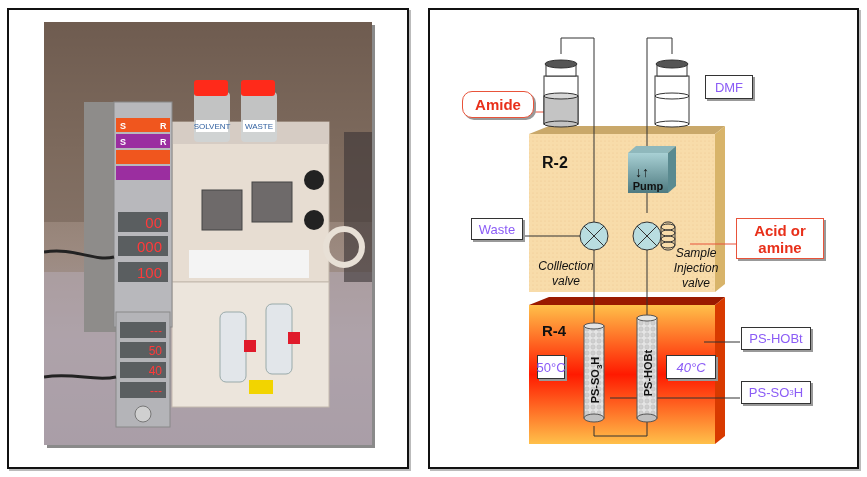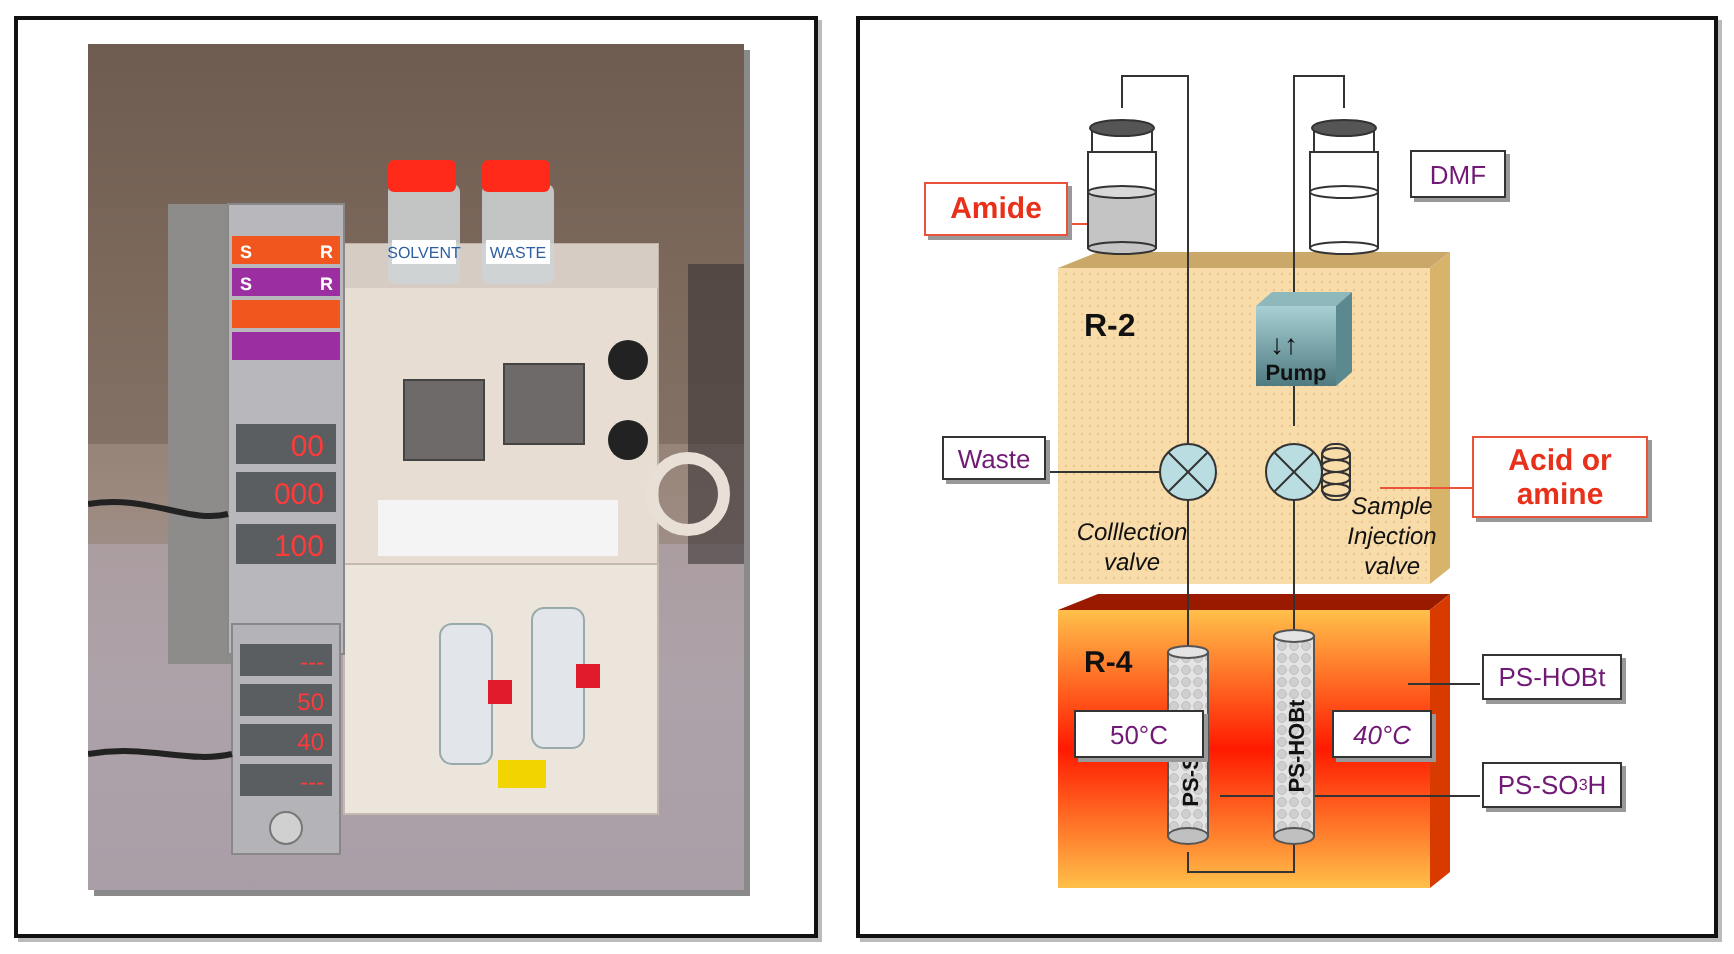--- a/index.html
+++ b/index.html
@@ -2,21 +2,21 @@
 <html><head>
 <meta charset="utf-8">
 <style>
   html, body { margin:0; padding:0; background:#ffffff; }
   body { width:867px; height:477px; position:relative; overflow:hidden; font-family:"Liberation Sans", sans-serif; }
   .frame { position:absolute; border:2px solid #111; background:#fff; box-shadow:2px 2px 0 #bbb; box-sizing:border-box; }
   #left-frame { left:7px; top:8px; width:402px; height:461px; }
   #right-frame { left:428px; top:8px; width:431px; height:461px; }
   .photo { position:absolute; left:44px; top:22px; width:328px; height:423px; background:linear-gradient(180deg,#6e5a4e 0%,#8a7668 30%,#9c8a80 55%,#a69aa0 75%,#9a8f9a 100%); box-shadow:3px 3px 0 #8a8a8a; overflow:hidden; }
   .abs { position:absolute; }
-  .lbl { position:absolute; background:#fff; border:1px solid #333; box-shadow:2px 2px 0 #999; font-size:13px; color:#701a75; display:flex; align-items:center; justify-content:center; box-sizing:border-box; }
+  .lbl { position:absolute; background:#fff; border:1px solid #333; box-shadow:2px 2px 0 #999; font-size:13px; color:#8b5cf6; display:flex; align-items:center; justify-content:center; box-sizing:border-box; }
   .lbl-red { border-color:#e8533a; color:#e8301a; font-weight:bold; font-size:15px; }
   .bold { font-weight:bold; font-size:16px; }
   svg text { font-family:"Liberation Sans", sans-serif; }
 </style>
 </head>
 <body>
 
 <div id="left-frame" class="frame"></div>
 <div class="photo">
   <svg width="328" height="423" viewBox="0 0 328 423">
@@ -190,26 +190,26 @@
   <text transform="translate(171,372) rotate(-90)" font-size="11" font-weight="bold" fill="#111" text-anchor="middle"><tspan>PS-SO</tspan><tspan font-size="8" dy="3">3</tspan><tspan dy="-3">H</tspan></text>
   <text transform="translate(224,365) rotate(-90)" font-size="11" font-weight="bold" fill="#111" text-anchor="middle">PS-HOBt</text>
 
   <text x="138" y="262" font-size="12" font-style="italic" fill="#111" text-anchor="middle">Colllection</text>
   <text x="138" y="277" font-size="12" font-style="italic" fill="#111" text-anchor="middle">valve</text>
   <text x="268" y="249" font-size="12" font-style="italic" fill="#111" text-anchor="middle">Sample</text>
   <text x="268" y="264" font-size="12" font-style="italic" fill="#111" text-anchor="middle">Injection</text>
   <text x="268" y="279" font-size="12" font-style="italic" fill="#111" text-anchor="middle">valve</text>
 </svg>
 
-<div class="lbl lbl-red" style="left:462px;top:91px;width:72px;height:27px;">Amide</div>
+<div class="lbl lbl-red" style="left:462px;top:91px;width:72px;height:27px;border-radius:10px;">Amide</div>
 <div class="lbl" style="left:705px;top:75px;width:48px;height:24px;">DMF</div>
 <div class="lbl" style="left:471px;top:218px;width:52px;height:22px;">Waste</div>
 <div class="lbl lbl-red" style="left:736px;top:218px;width:88px;height:41px;text-align:center;line-height:17px;">
   <span style="display:block;width:60px;">Acid or amine</span>
 </div>
-<div class="lbl" style="left:537px;top:355px;width:65px;height:24px;">50°C</div>
+<div class="lbl" style="left:537px;top:355px;width:28px;height:24px;">50°C</div>
 <div class="lbl" style="left:666px;top:355px;width:50px;height:24px;font-style:italic;">40°C</div>
 <div class="lbl" style="left:741px;top:327px;width:70px;height:23px;">PS-HOBt</div>
 <div class="lbl" style="left:741px;top:381px;width:70px;height:23px;">
   <span>PS-SO</span>
     <sub style="font-size:8px;">3</sub>
     <span>H</span>
 </div>
 
 </body></html>

